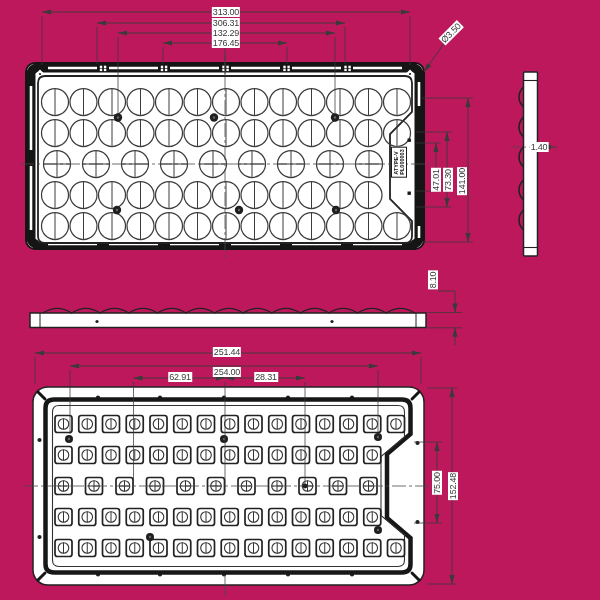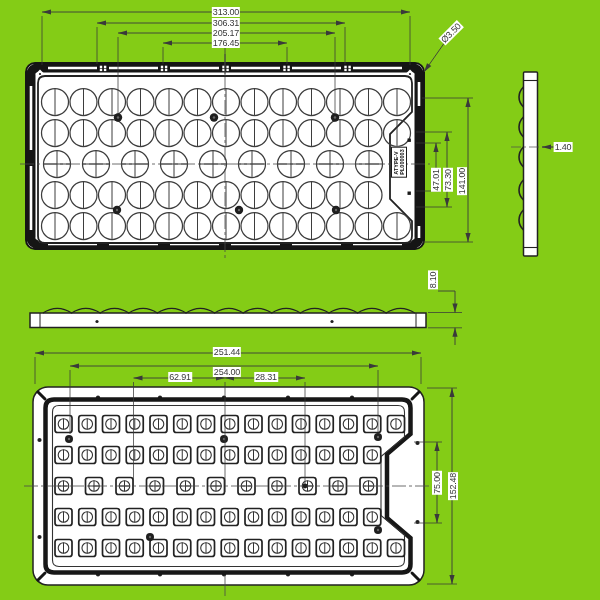--- a/index.html
+++ b/index.html
@@ -1,17 +1,17 @@
 <!DOCTYPE html>
 <html><head>
 <meta charset="utf-8">
 <style>
   html,body{margin:0;padding:0;background:#fff;}
   #screen{
-    position:relative;width:600px;height:600px;background:#84cc16;
+    position:relative;width:600px;height:600px;background:#be185d;
     font-family:"Liberation Sans",sans-serif;overflow:hidden;
   }
   #cad-svg{position:absolute;left:0;top:0;}
   .dim{
     position:absolute;transform:translate(-50%,-50%);
     font-size:9px;color:#3a3a3a;background:#fff;padding:0 1px;
     white-space:nowrap;line-height:10px;letter-spacing:-0.2px;
   }
   .dim.rot90{transform:translate(-50%,-50%) rotate(-90deg);}
   .dim.rot45{transform:translate(-50%,-50%) rotate(-45deg);}
@@ -569,27 +569,27 @@
         <line x1="437" y1="442" x2="437" y2="523" stroke="#3a3a3a" stroke-width="0.9"></line>
         <path d="M0 0 L9 -2.6 L9 2.6 Z" fill="#3a3a3a" transform="translate(437 442) rotate(90)"></path>
         <path d="M0 0 L9 -2.6 L9 2.6 Z" fill="#3a3a3a" transform="translate(437 523) rotate(-90)"></path>
         <line x1="414" y1="442" x2="442" y2="442" stroke="#3a3a3a" stroke-width="0.75"></line>
         <line x1="414" y1="523" x2="442" y2="523" stroke="#3a3a3a" stroke-width="0.75"></line>
       </g>
   </svg>
 
   <div class="dim" style="left:226px;top:12px">313.00</div>
   <div class="dim" style="left:226px;top:23px">306.31</div>
-  <div class="dim" style="left:226px;top:33px">205.17</div>
+  <div class="dim" style="left:226px;top:33px">132.29</div>
   <div class="dim" style="left:226px;top:43px">176.45</div>
   <div class="dim rot45" style="left:451px;top:33px">Ø3.50</div>
   <div class="dim rot90" style="left:436px;top:180px">47.01</div>
   <div class="dim rot90" style="left:448px;top:180px">73.30</div>
   <div class="dim rot90" style="left:462px;top:181px">141.00</div>
-  <div class="dim" style="left:563px;top:147px">1.40</div>
+  <div class="dim" style="left:539px;top:147px">1.40</div>
   <div class="dim rot90" style="left:433px;top:280px">8.10</div>
   <div class="dim" style="left:227px;top:352px">251.44</div>
   <div class="dim" style="left:227px;top:372px">254.00</div>
   <div class="dim" style="left:180px;top:377px">62.91</div>
   <div class="dim" style="left:266px;top:377px">28.31</div>
   <div class="dim rot90" style="left:437px;top:483px">75.00</div>
   <div class="dim rot90" style="left:453px;top:486px">152.48</div>
 
   <div class="part-label" style="left:399px;top:162px">
     <div>ATYPE-V</div>

